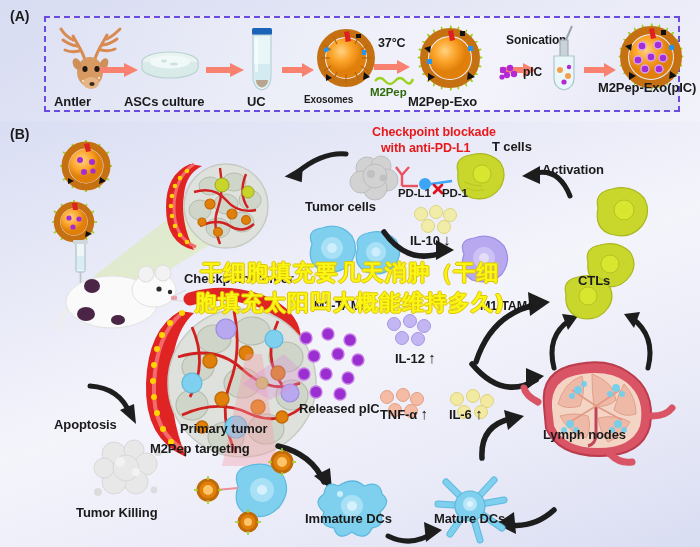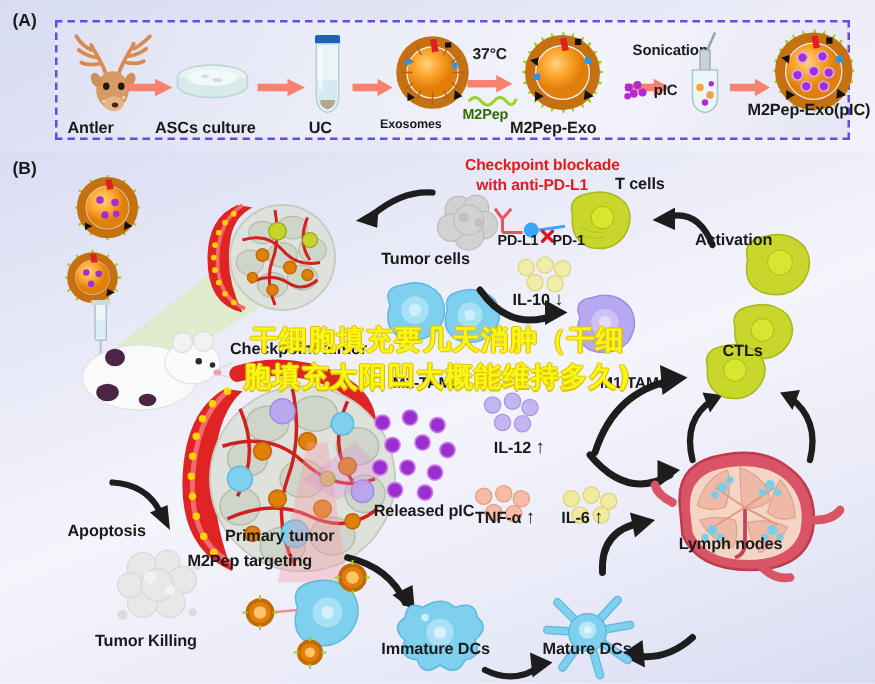--- a/index.html
+++ b/index.html
@@ -849,21 +849,21 @@
 
     <div class="lbl" style="left:184px; top:150px; font-size:13px;">Checkpoint tumor</div>
 
     <div class="lbl" style="left:305px; top:78px; font-size:13px;">Tumor cells</div>
 
     <div class="lbl red" style="left:372px; top:4px; font-size:12.5px;text-align:center;">Checkpoint blockade</div>
     <div class="lbl red" style="left:381px; top:20px; font-size:12.5px;">with anti-PD-L1</div>
 
     <div class="lbl" style="left:492px; top:18px; font-size:13px;">T cells</div>
 
-    <div class="lbl" style="left:556px; top:41px; font-size:13px;margin-top:22px;">Activation</div>
+    <div class="lbl" style="left:542px; top:41px; font-size:13px;">Activation</div>
 
     <div class="lbl" style="left:398px; top:65px; font-size:11.5px;">PD-L1</div>
     <div class="lbl" style="left:442px; top:65px; font-size:11.5px;">PD-1</div>
 
     <div class="lbl" style="left:578px; top:152px; font-size:13px;">CTLs</div>
 
     <div class="lbl" style="left:314px; top:178px; font-size:12.5px;">M2-TAMs</div>
     <div class="lbl" style="left:448px; top:178px; font-size:12.5px;padding-left:32px;">M1-TAMs</div>
 
     <div class="lbl" style="left:299px; top:280px; font-size:13px;">Released pIC</div>

